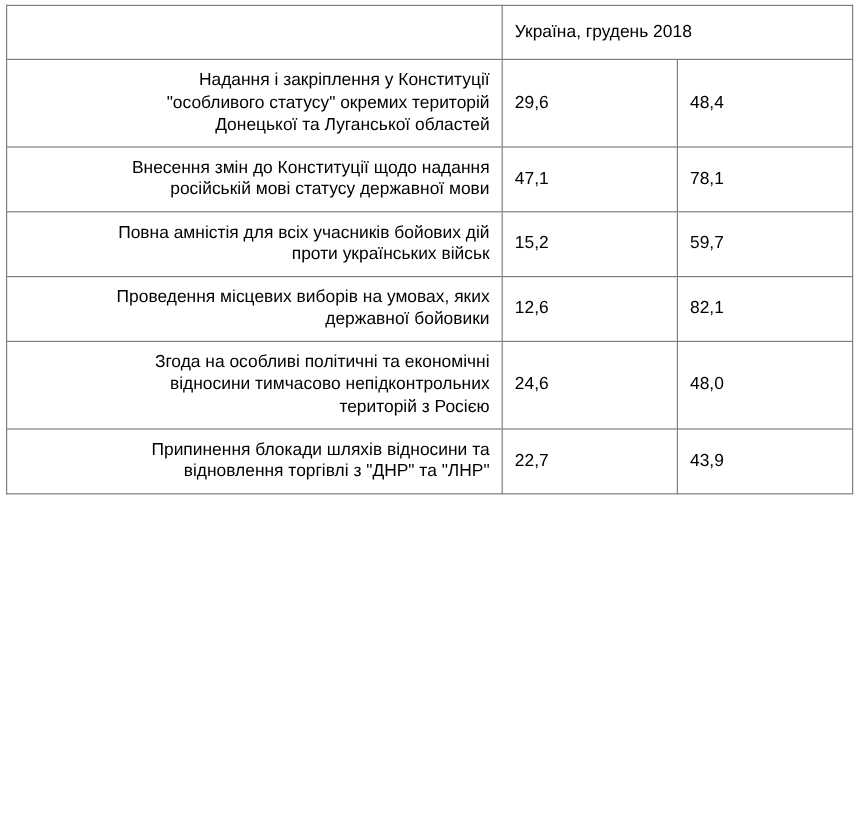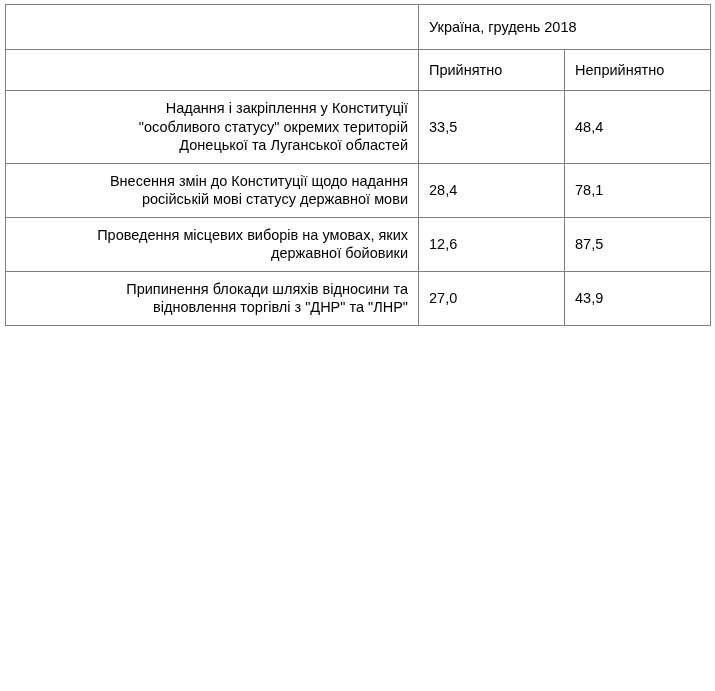--- a/index.html
+++ b/index.html
@@ -59,52 +59,64 @@
   <colgroup>
     <col class="c-label">
     <col class="c-val">
     <col class="c-val">
   </colgroup>
   <tbody>
     <tr class="r-head1">
       <td class="blank-cell"></td>
       <td class="period-head" colspan="2">Україна, грудень 2018</td>
     </tr>
-    <tr class="r-head2">
-      <td class="blank-cell"></td>
-      <td class="col-head">Прийнятно</td>
-      <td class="col-head">Неприйнятно</td>
-    </tr>
   <tr>
         <td class="statement">
           <div>Надання і закріплення у Конституції</div>
           <div>"особливого статусу" окремих територій</div>
           <div>Донецької та Луганської областей</div>
         </td>
-        <td class="value">33,5</td>
+        <td class="value">29,6</td>
         <td class="value">48,4</td>
       </tr>
       <tr>
         <td class="statement">
           <div>Внесення змін до Конституції щодо надання</div>
           <div>російській мові статусу державної мови</div>
         </td>
-        <td class="value">28,4</td>
+        <td class="value">47,1</td>
         <td class="value">78,1</td>
+      </tr>
+      <tr>
+        <td class="statement">
+          <div>Повна амністія для всіх учасників бойових дій</div>
+          <div>проти українських військ</div>
+        </td>
+        <td class="value">15,2</td>
+        <td class="value">59,7</td>
       </tr>
       <tr>
         <td class="statement">
           <div>Проведення місцевих виборів на умовах, яких</div>
           <div>державної бойовики</div>
         </td>
         <td class="value">12,6</td>
-        <td class="value">87,5</td>
+        <td class="value">82,1</td>
+      </tr>
+      <tr>
+        <td class="statement">
+          <div>Згода на особливі політичні та економічні</div>
+          <div>відносини тимчасово непідконтрольних</div>
+          <div>територій  з Росією</div>
+        </td>
+        <td class="value">24,6</td>
+        <td class="value">48,0</td>
       </tr>
       <tr>
         <td class="statement">
           <div>Припинення блокади шляхів відносини та</div>
           <div>відновлення торгівлі з "ДНР" та "ЛНР"</div>
         </td>
-        <td class="value">27,0</td>
+        <td class="value">22,7</td>
         <td class="value">43,9</td>
       </tr>
     </tbody>
 </table>
 
 </body></html>

